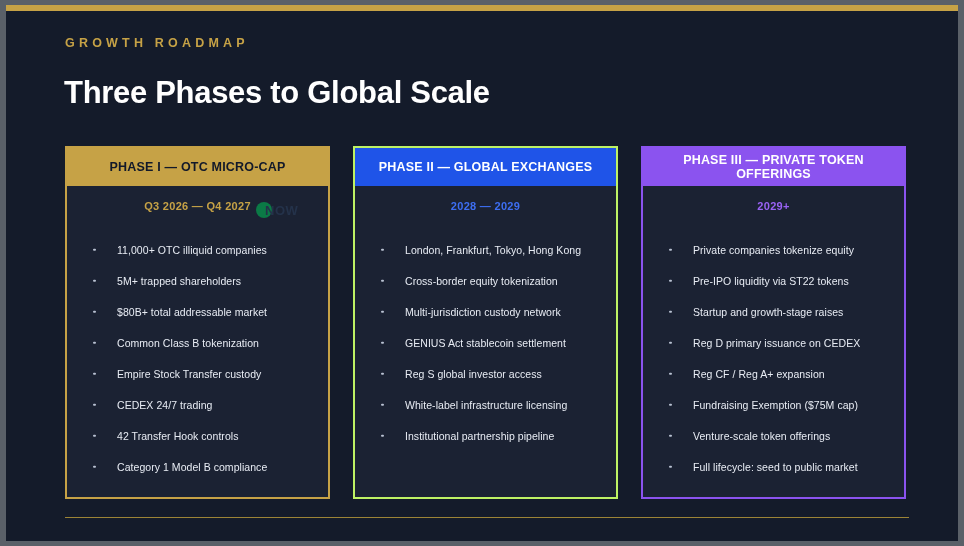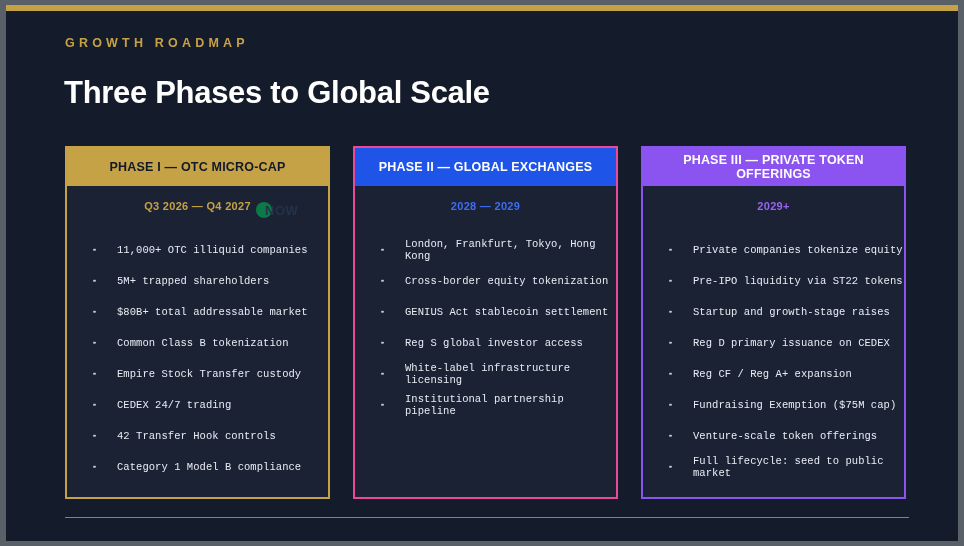--- a/index.html
+++ b/index.html
@@ -55,21 +55,21 @@
 
   .phase-card {
     position: absolute;
     top: 141px;
     width: 265px;
     height: 353px;
     background: #1b2233;
     box-sizing: border-box;
   }
   #phase-card-1 { left: 59px;  border: 2px solid #c6a246; }
-  #phase-card-2 { left: 347px; border: 2px solid #ec4899; }
+  #phase-card-2 { left: 347px; border: 2px solid #bef264; }
   #phase-card-3 { left: 635px; border: 2px solid #8b53ef; }
 
   .card-header {
     position: absolute;
     left: 0;
     top: 0;
     width: 100%;
     height: 38px;
     display: flex;
     align-items: center;
@@ -139,21 +139,20 @@
   .bullet-item {
     position: relative;
     height: 31px;
     padding-left: 50px;
     box-sizing: border-box;
     display: flex;
     align-items: center;
     font-size: 10.5px;
     color: #e8ecf4;
     letter-spacing: 0.05px;
-    font-family: Liberation Mono, monospace;
   }
   .bullet-dot {
     position: absolute;
     left: 26px;
     top: 50%;
     transform: translateY(-50%);
     width: 2.5px;
     height: 2.5px;
     border-radius: 50%;
     background: #b9c2d2;
@@ -232,20 +231,24 @@
       <li class="bullet-item">
           <span class="bullet-dot"></span>
           <span>London, Frankfurt, Tokyo, Hong Kong</span>
         </li>
       <li class="bullet-item">
           <span class="bullet-dot"></span>
           <span>Cross-border equity tokenization</span>
         </li>
       <li class="bullet-item">
           <span class="bullet-dot"></span>
+          <span>Multi-jurisdiction custody network</span>
+        </li>
+      <li class="bullet-item">
+          <span class="bullet-dot"></span>
           <span>GENIUS Act stablecoin settlement</span>
         </li>
       <li class="bullet-item">
           <span class="bullet-dot"></span>
           <span>Reg S global investor access</span>
         </li>
       <li class="bullet-item">
           <span class="bullet-dot"></span>
           <span>White-label infrastructure licensing</span>
         </li>

